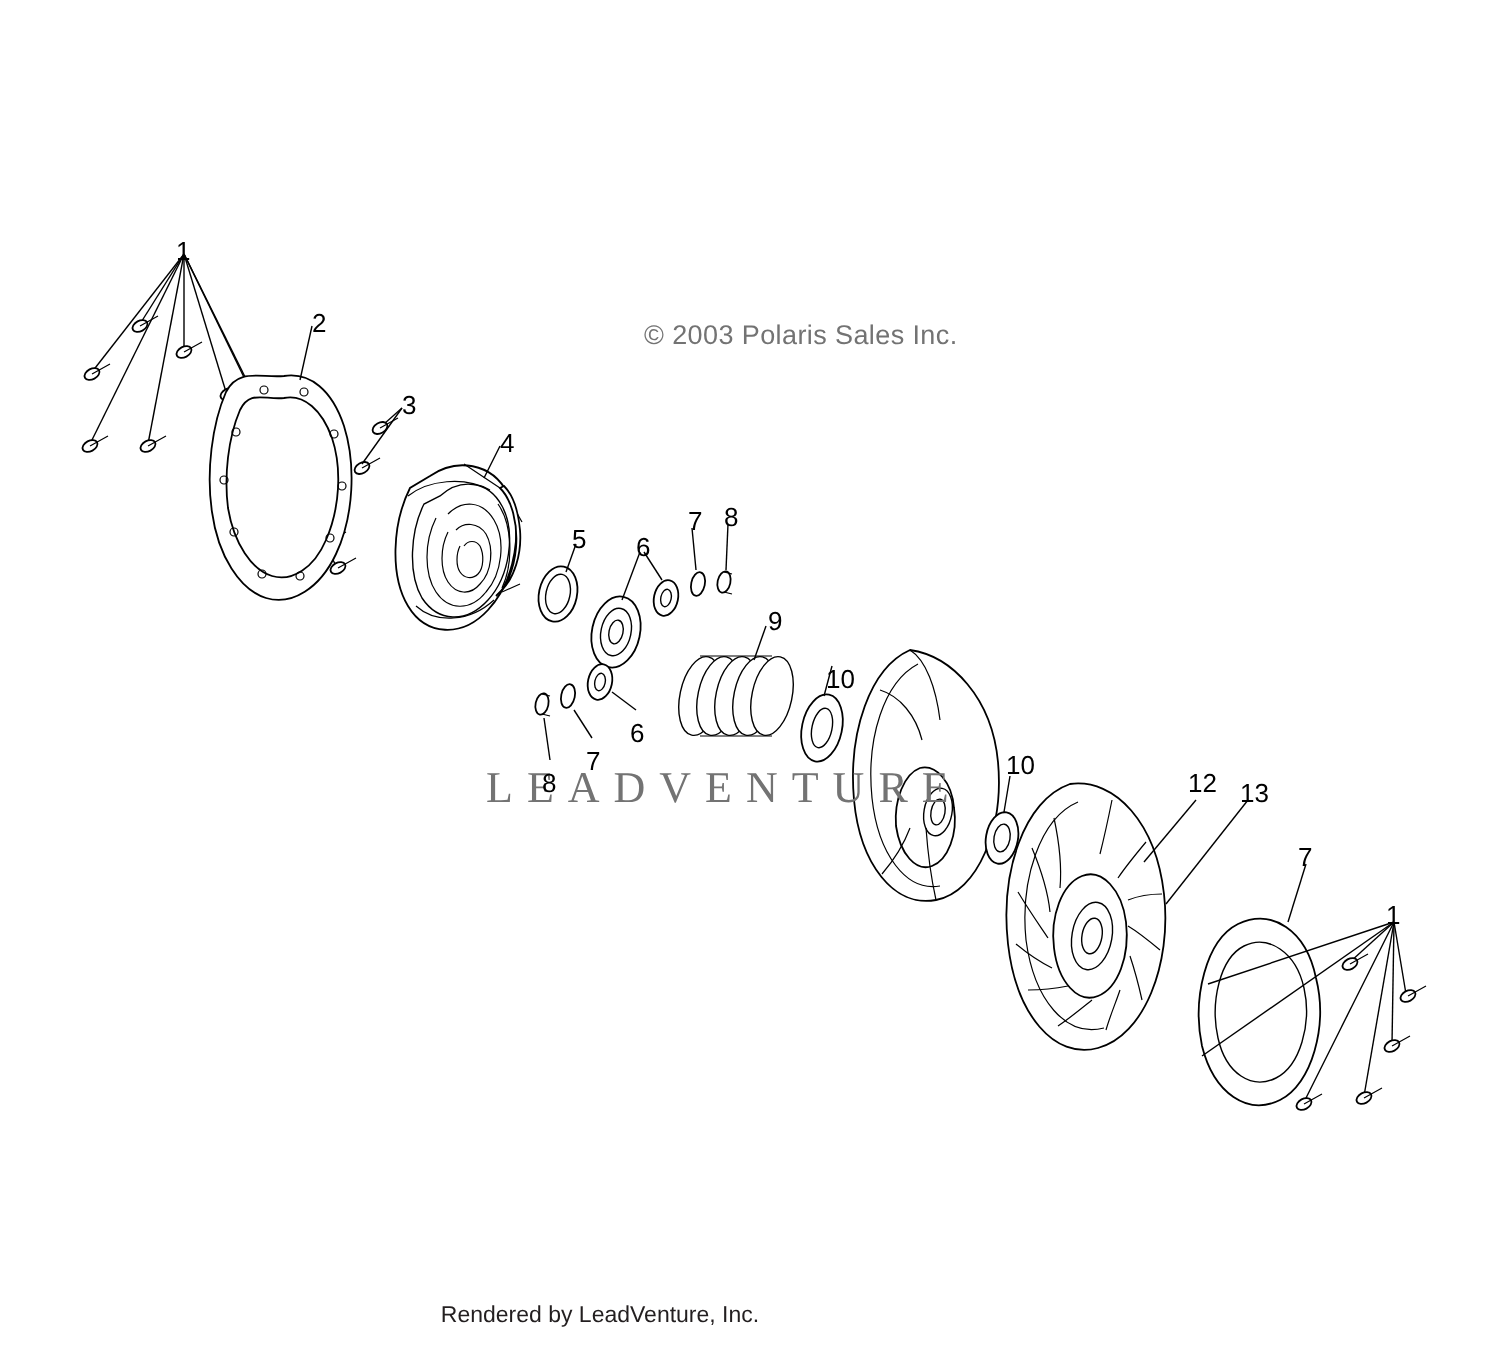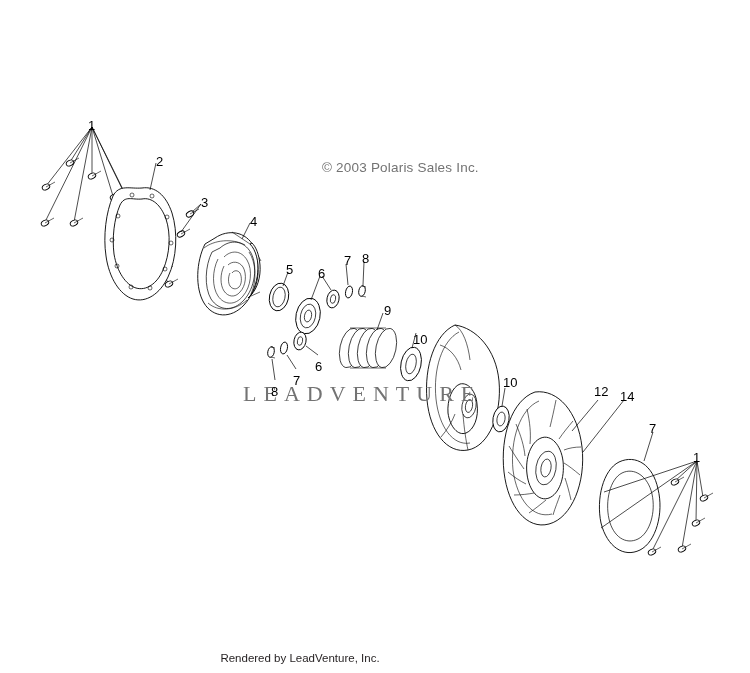--- a/index.html
+++ b/index.html
@@ -273,20 +273,20 @@
   <div class="callout" style="left:201px; top:195px;">3</div>
   <div class="callout" style="left:250px; top:214px;">4</div>
   <div class="callout" style="left:286px; top:262px;">5</div>
   <div class="callout" style="left:318px; top:266px;">6</div>
   <div class="callout" style="left:344px; top:253px;">7</div>
   <div class="callout" style="left:362px; top:251px;">8</div>
   <div class="callout" style="left:384px; top:303px;">9</div>
   <div class="callout" style="left:413px; top:332px;">10</div>
   <div class="callout" style="left:503px; top:375px;">10</div>
   <div class="callout" style="left:594px; top:384px;">12</div>
-  <div class="callout" style="left:620px; top:389px;">14</div>
+  <div class="callout" style="left:620px; top:389px;">13</div>
   <div class="callout" style="left:649px; top:421px;">7</div>
   <div class="callout" style="left:693px; top:450px;">1</div>
   <div class="callout" style="left:271px; top:384px;">8</div>
   <div class="callout" style="left:293px; top:373px;">7</div>
   <div class="callout" style="left:315px; top:359px;">6</div>
 
 </div>
 
 </body></html>

